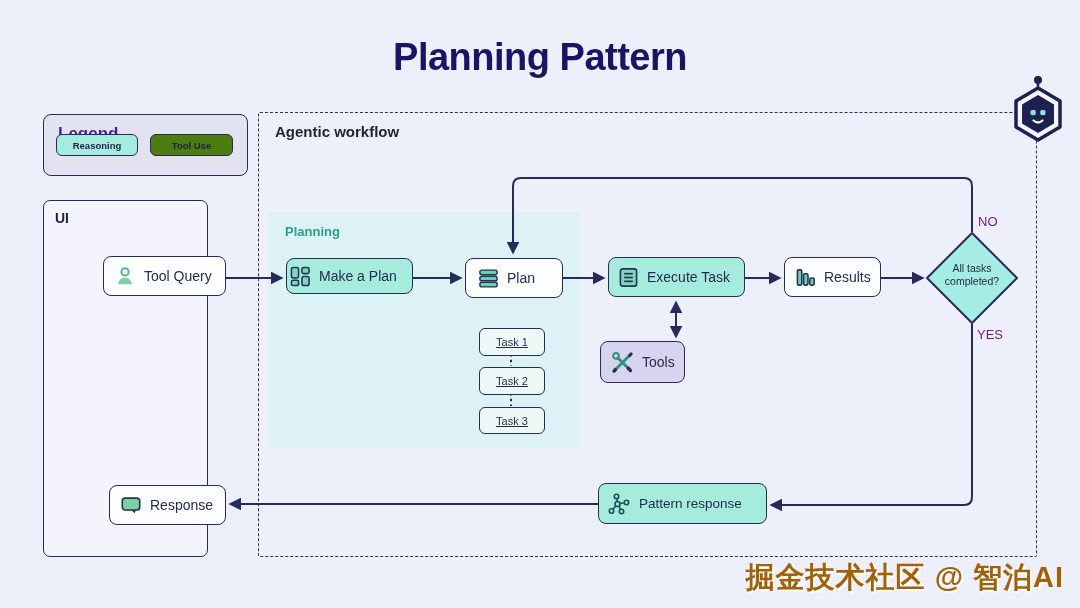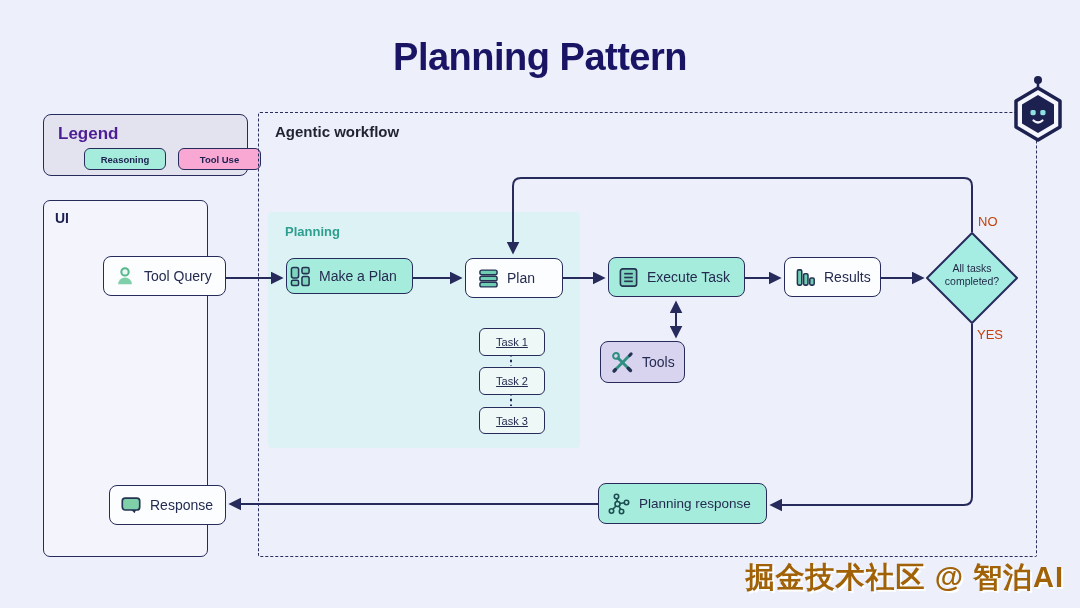--- a/index.html
+++ b/index.html
@@ -15,26 +15,26 @@
     left:0;top:36px;width:1080px;text-align:center;
     font-size:38px;font-weight:800;color:#1a1464;letter-spacing:-0.5px;
   }
   
   .legend-box{
     left:43px;top:114px;width:205px;height:62px;
     background:#e3e3ef;border:1.6px solid #262b5b;border-radius:8px;
   }
   .legend-title{left:14px;top:9px;font-size:17px;font-weight:700;color:#4c1d95;position:absolute;}
   .chip{
-    position:absolute;top:33px;height:20px;border:1.3px solid #262b5b;border-radius:6px;
+    position:absolute;top:19px;height:20px;border:1.3px solid #262b5b;border-radius:6px;
     display:flex;align-items:center;justify-content:center;
-    font-size:9.5px;font-weight:600;color:#1c2150;margin-left:28px;
+    font-size:9.5px;font-weight:600;color:#1c2150;
   }
   .chip-reasoning{left:12px;width:80px;background:#a6ecdc;}
-  .chip-tooluse{left:106px;width:81px;background:#f9a8d4;}
+  .chip-tooluse{left:106px;width:81px;background:#4d7c0f;}
   .ui-box{
     left:43px;top:200px;width:165px;height:357px;
     background:rgba(255,255,255,0.35);
     border:1.6px solid #262b5b;border-radius:7px;
   }
   .ui-title{position:absolute;left:11px;top:9px;font-size:14px;font-weight:700;color:#1c2150;}
   .wf-box{
     left:258px;top:112px;width:779px;height:445px;
     border:1.6px dashed #2a2f5e;border-radius:2px;
   }
@@ -67,21 +67,21 @@
     background:#eef9f7;border:1.5px solid #262b5b;border-radius:6px;
     display:flex;align-items:center;justify-content:center;
     font-size:11px;font-weight:500;color:#242b50;z-index:2;text-decoration:underline;
   }
   .task-1{top:328px;} .task-2{top:367px;} .task-3{top:407px;height:25px;}
   
   .decision-text{
     left:927px;top:262px;width:90px;text-align:center;
     font-size:10.5px;line-height:1.25;font-weight:500;color:#1f2644;z-index:2;
   }
-  .branch{font-size:13px;font-weight:500;color:#c2410c;z-index:2;}
+  .branch{font-size:13px;font-weight:500;color:#701a75;z-index:2;}
   .branch-no{left:978px;top:214px;}
   .branch-yes{left:977px;top:327px;}
   
   .wires{position:absolute;left:0;top:0;z-index:1;}
   .robot{left:1012px;top:74px;z-index:3;}
   .watermark{
     right:16px;bottom:10px;z-index:4;
     font-size:29px;font-weight:700;letter-spacing:1px;
     color:#a16207;text-shadow:2px 2px 0 rgba(255,255,255,0.95);
   }
@@ -219,21 +219,21 @@
     <circle cx="9.5" cy="4.5" r="2.2"></circle>
     <circle cx="10.5" cy="12" r="2.5"></circle>
     <circle cx="4.5" cy="19" r="2.2"></circle>
     <circle cx="14.5" cy="19.5" r="2.2"></circle>
     <circle cx="19.5" cy="10.5" r="2.2"></circle>
     <line x1="9.8" y1="6.7" x2="10.3" y2="9.5"></line>
     <line x1="9" y1="14" x2="5.8" y2="17.3"></line>
     <line x1="11.8" y1="14.2" x2="13.7" y2="17.5"></line>
     <line x1="12.9" y1="11.5" x2="17.3" y2="10.8"></line>
   </svg>
-  <span>Planning response</span>
+  <span>Pattern response</span>
 </div>
 
 <svg class="abs robot" width="52" height="70" viewBox="0 0 52 70">
   <circle cx="26" cy="6" r="4" fill="#1c2150"></circle>
   <line x1="26" y1="8" x2="26" y2="16" stroke="#1c2150" stroke-width="2.5"></line>
   <polygon points="26,14 48,27 48,53 26,66 4,53 4,27" fill="#f4f5fd" stroke="#1c2150" stroke-width="3.5" stroke-linejoin="round"></polygon>
   <polygon points="26,21 42,30.5 42,49.5 26,59 10,49.5 10,30.5" fill="#1c2150"></polygon>
   <rect x="18.5" y="36" width="5.2" height="5.2" rx="1.6" fill="#8fe0de"></rect>
   <rect x="28.3" y="36" width="5.2" height="5.2" rx="1.6" fill="#8fe0de"></rect>
   <path d="M21.5 46.5 q4.5 4 9 0" stroke="#f4f5fd" stroke-width="2.2" fill="none" stroke-linecap="round"></path>

